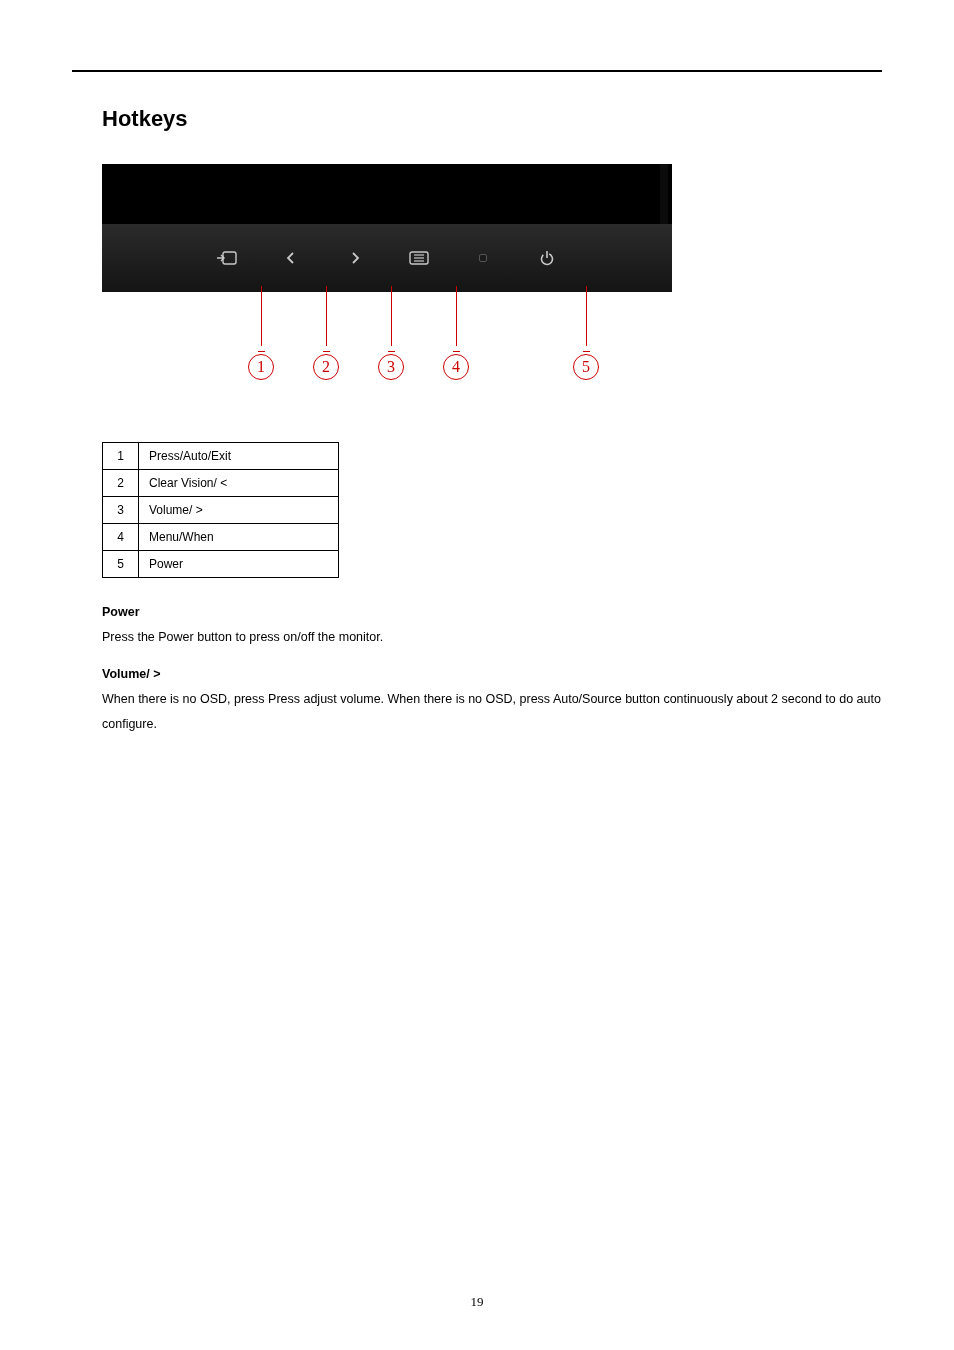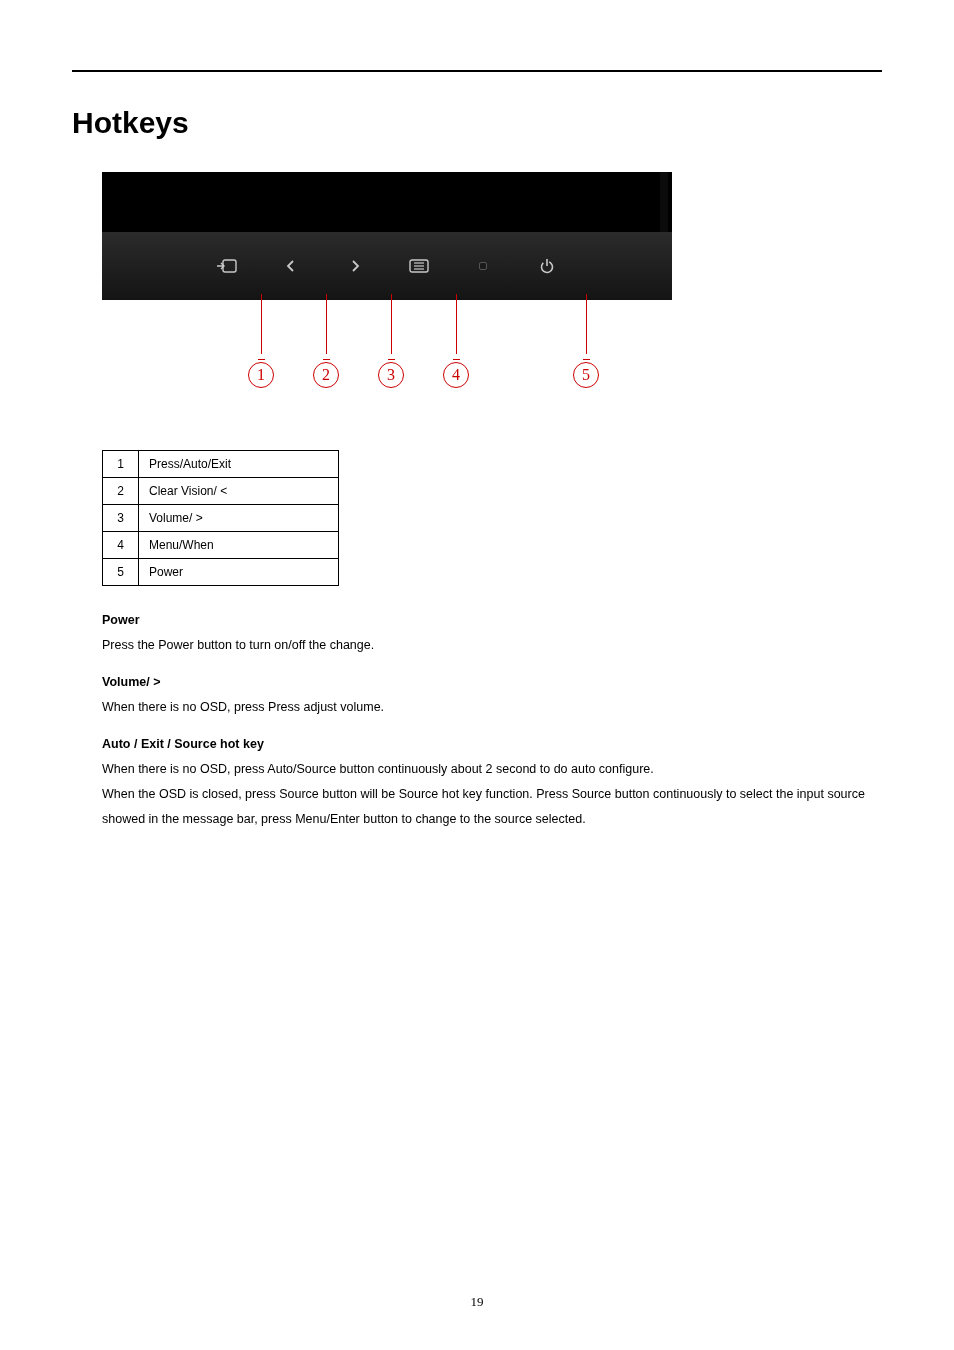--- a/index.html
+++ b/index.html
@@ -12,22 +12,23 @@
     position: relative;
   }
   .page {
     padding: 70px 72px 0 72px;
   }
   .top-rule {
     border-top: 2px solid #000;
     margin-bottom: 34px;
   }
   .title {
-    font-size: 30px;
+    font-size: 22px;
     font-weight: bold;
+    margin-left: 30px;
     margin-bottom: 32px;
   }
   
   .figure {
     margin-left: 30px;
     width: 570px;
     position: relative;
   }
   .bezel {
     width: 570px;
@@ -224,24 +225,22 @@
     </tr>
     <tr>
       <td class="idx">5</td>
       <td class="desc">Power</td>
     </tr>
   </tbody>
     </table>
 
   <div class="body">
     <span class="b">Power</span>
-    <span>Press the Power button to turn on/off the change.</span>
+    <span>Press the Power button to press on/off the monitor.</span>
 
     <span class="b">Volume/ &gt;</span>
     <span>When there is no OSD, press Press adjust volume.</span>
 
-    <span class="b">Auto / Exit / Source hot key</span>
     <span>When there is no OSD, press Auto/Source button continuously about 2 second to do auto configure.</span><br>
-    <span>When the OSD is closed, press Source button will be Source hot key function. Press Source button continuously to select the input source showed in the message bar, press Menu/Enter button to change to the source selected.</span>
   </div>
 </div>
 
 <div class="page-num">19</div>
 
 </body></html>

